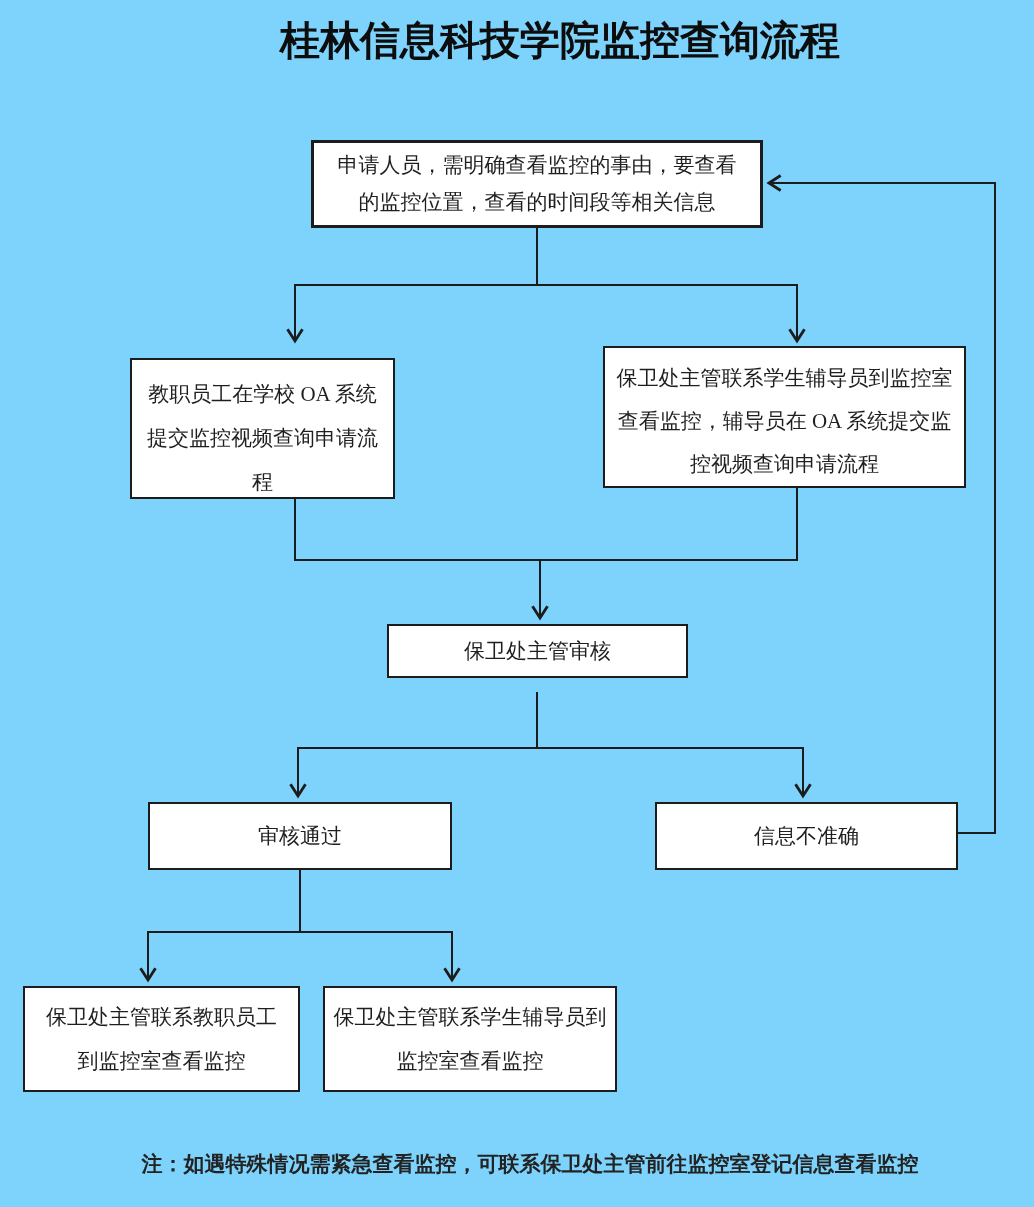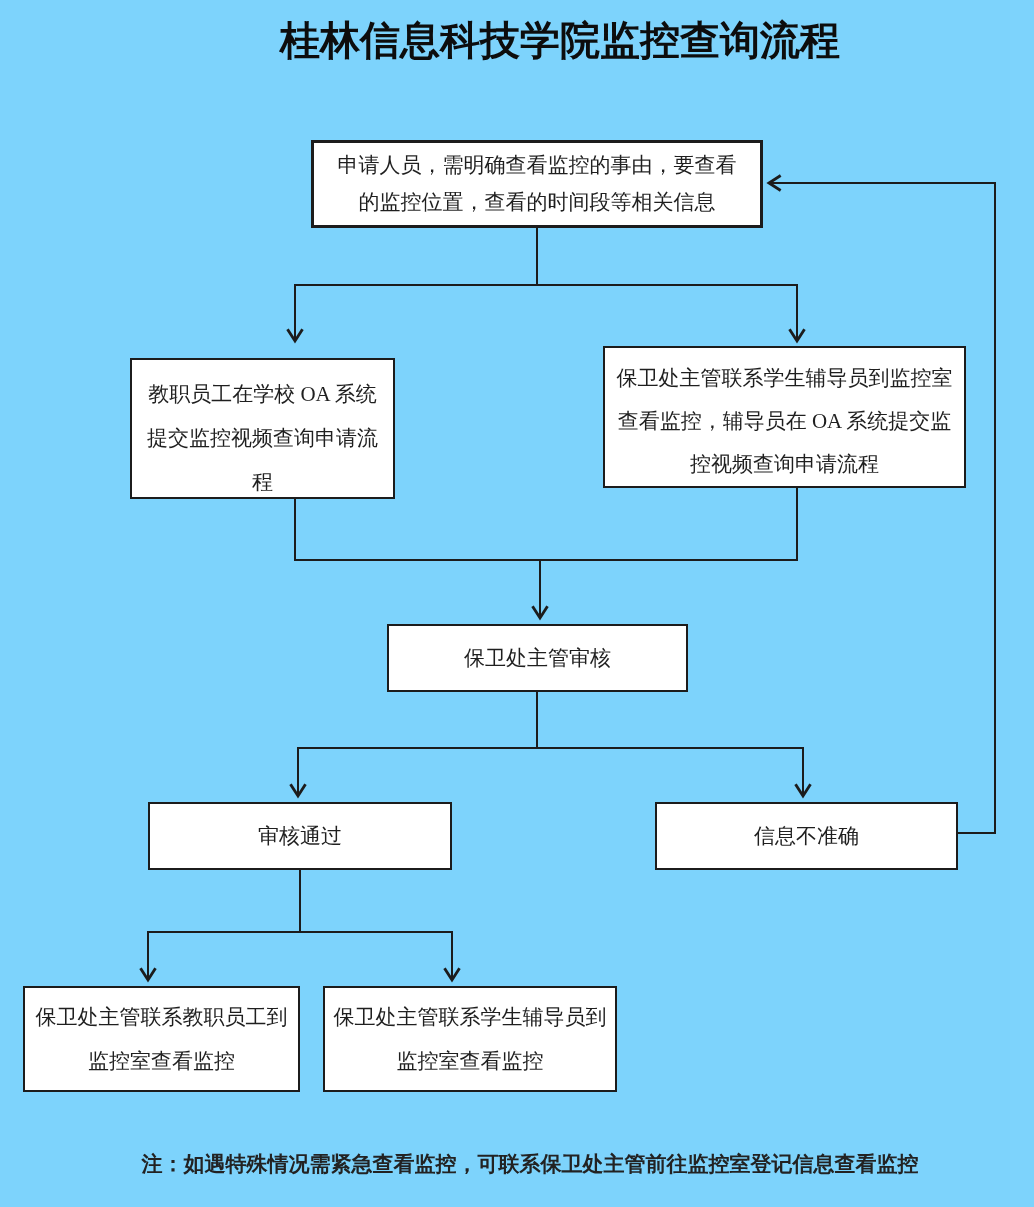--- a/index.html
+++ b/index.html
@@ -42,24 +42,24 @@
     align-items: center;
     justify-content: center;
     text-align: center;
     font-size: 21px;
     line-height: 37px;
     color: #1f1f1f;
   }
   .node-apply   { left: 311px; top: 140px; width: 452px; height: 88px; padding: 0 20px; border-width: 3px; }
   .node-staff   { left: 130px; top: 358px; width: 265px; height: 141px; align-items: flex-start; padding: 12px 10px 0; line-height: 44px; }
   .node-student { left: 603px; top: 346px; width: 363px; height: 142px; align-items: flex-start; padding: 9px 8px 0; line-height: 43px; }
-  .node-review  { left: 387px; top: 624px; width: 301px; height: 68px; }
+  .node-review  { left: 387px; top: 624px; width: 301px; height: 54px; }
   .node-approved   { left: 148px; top: 802px; width: 304px; height: 68px; text-align: right; }
   .node-inaccurate { left: 655px; top: 802px; width: 303px; height: 68px; }
-  .node-contact-staff   { left: 23px;  top: 986px; width: 277px; height: 106px; padding: 0 6px; line-height: 44px; }
+  .node-contact-staff   { left: 23px;  top: 986px; width: 277px; height: 106px; padding: 0 16px; line-height: 44px; }
   .node-contact-student { left: 323px; top: 986px; width: 294px; height: 106px; padding: 0 8px; line-height: 44px; }
   .footnote {
     position: absolute;
     left: 0; top: 1150px;
     width: 1034px;
     text-align: center;
     font-size: 21px;
     line-height: 28px;
     color: #222222;
     padding-left: 26px;

